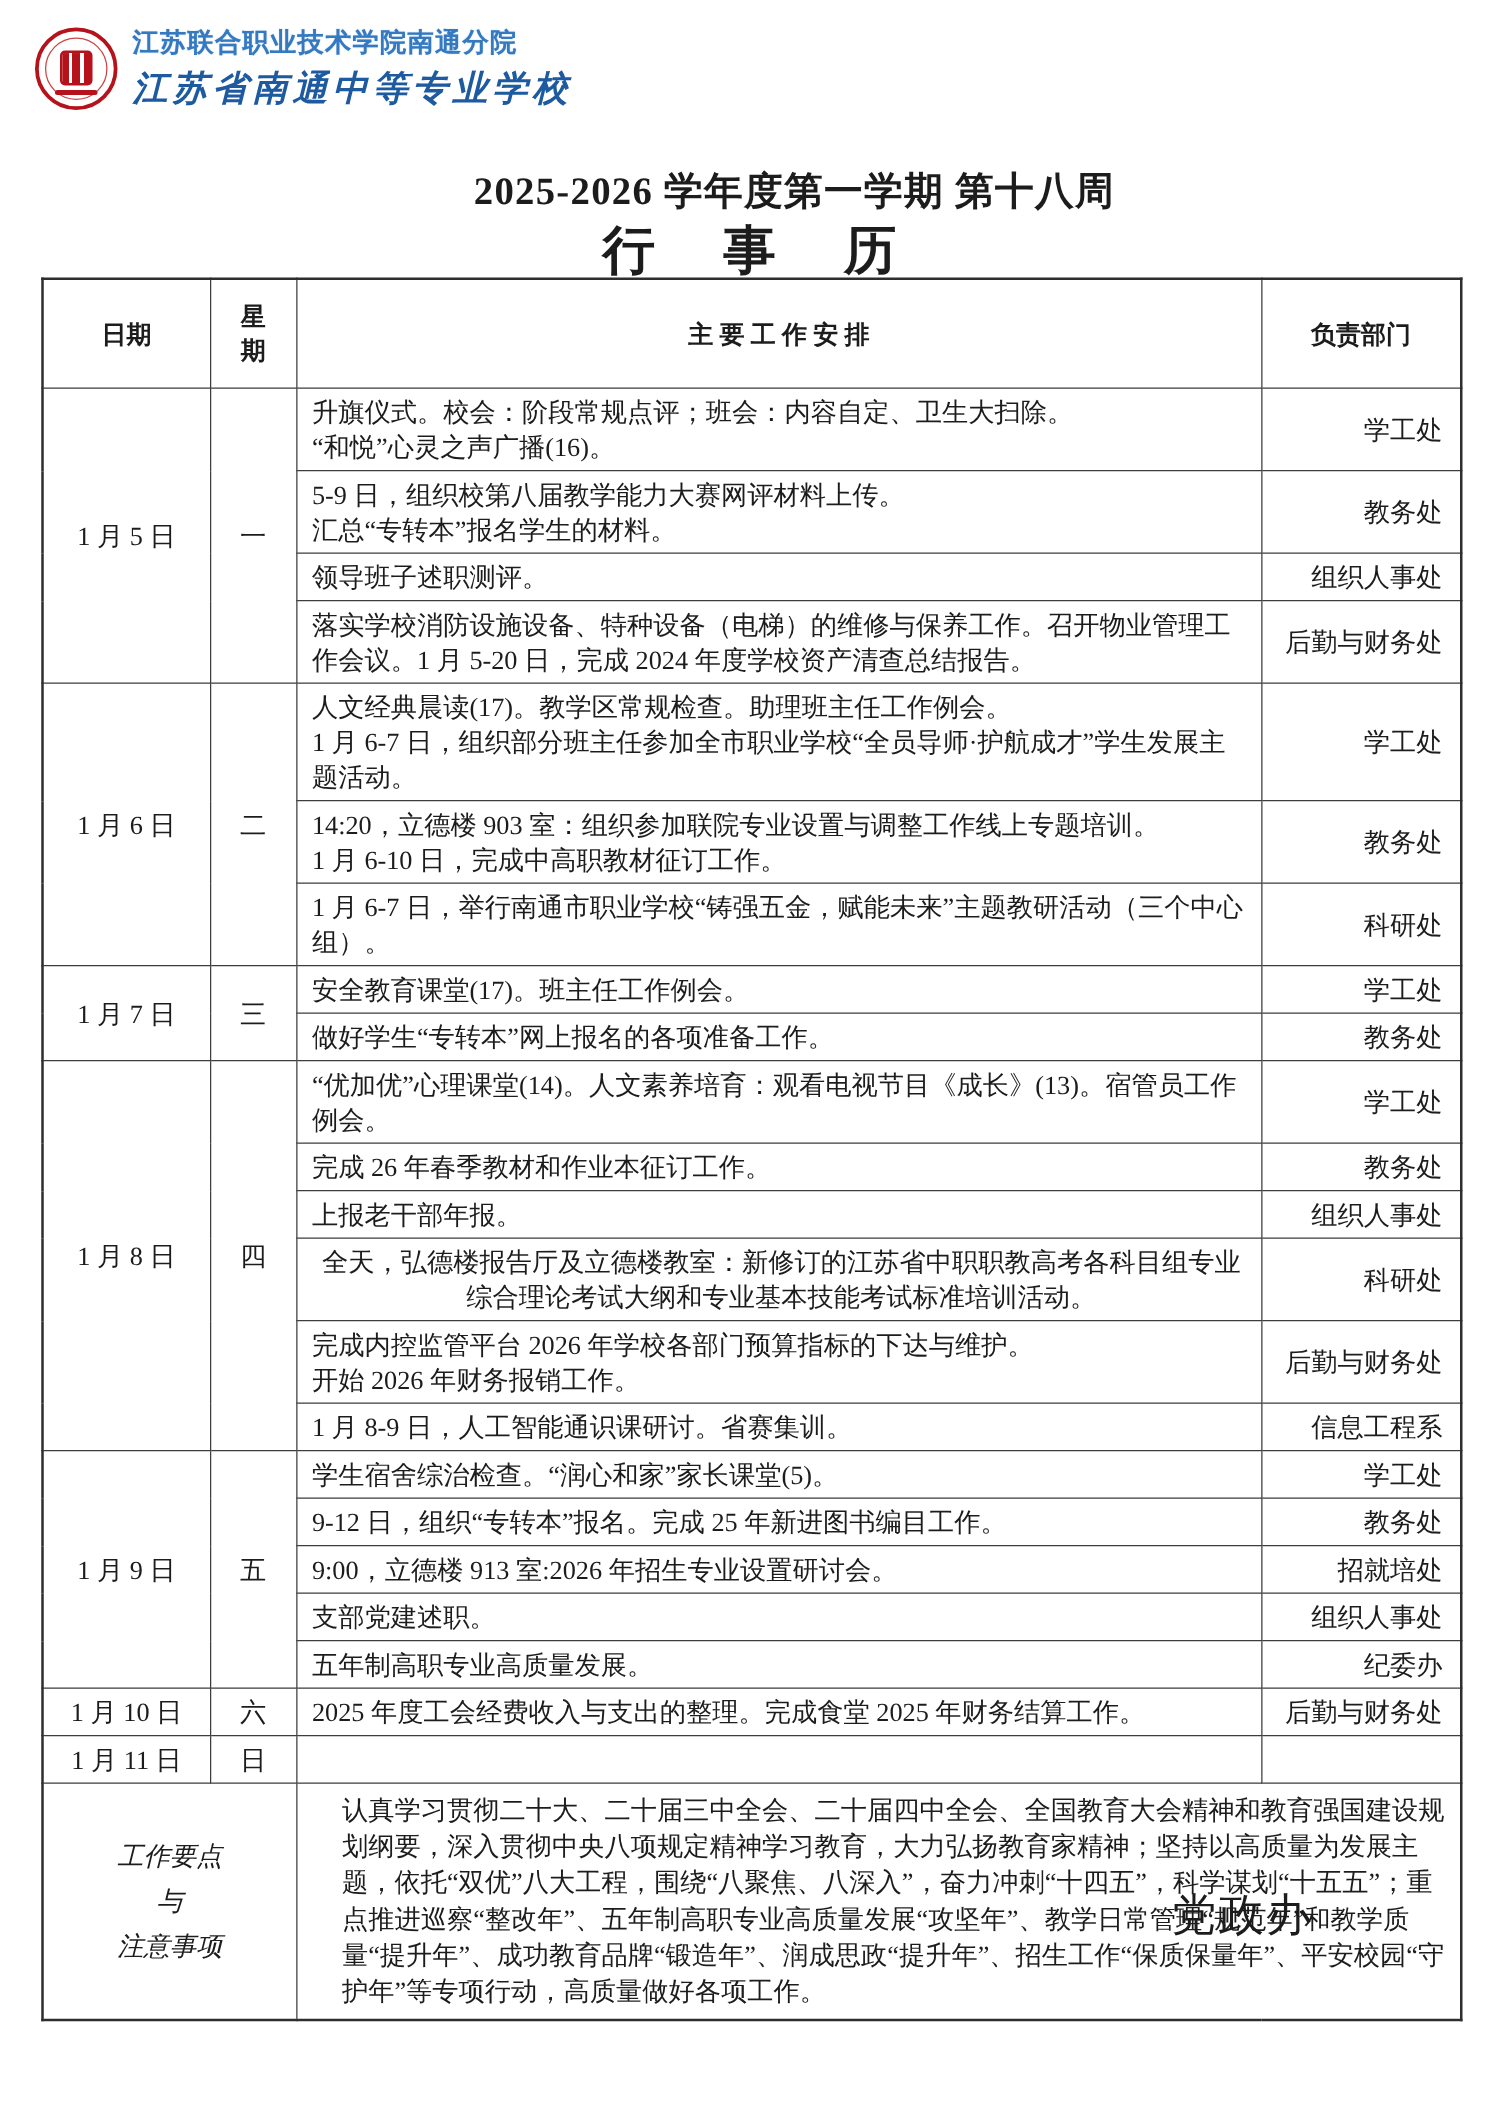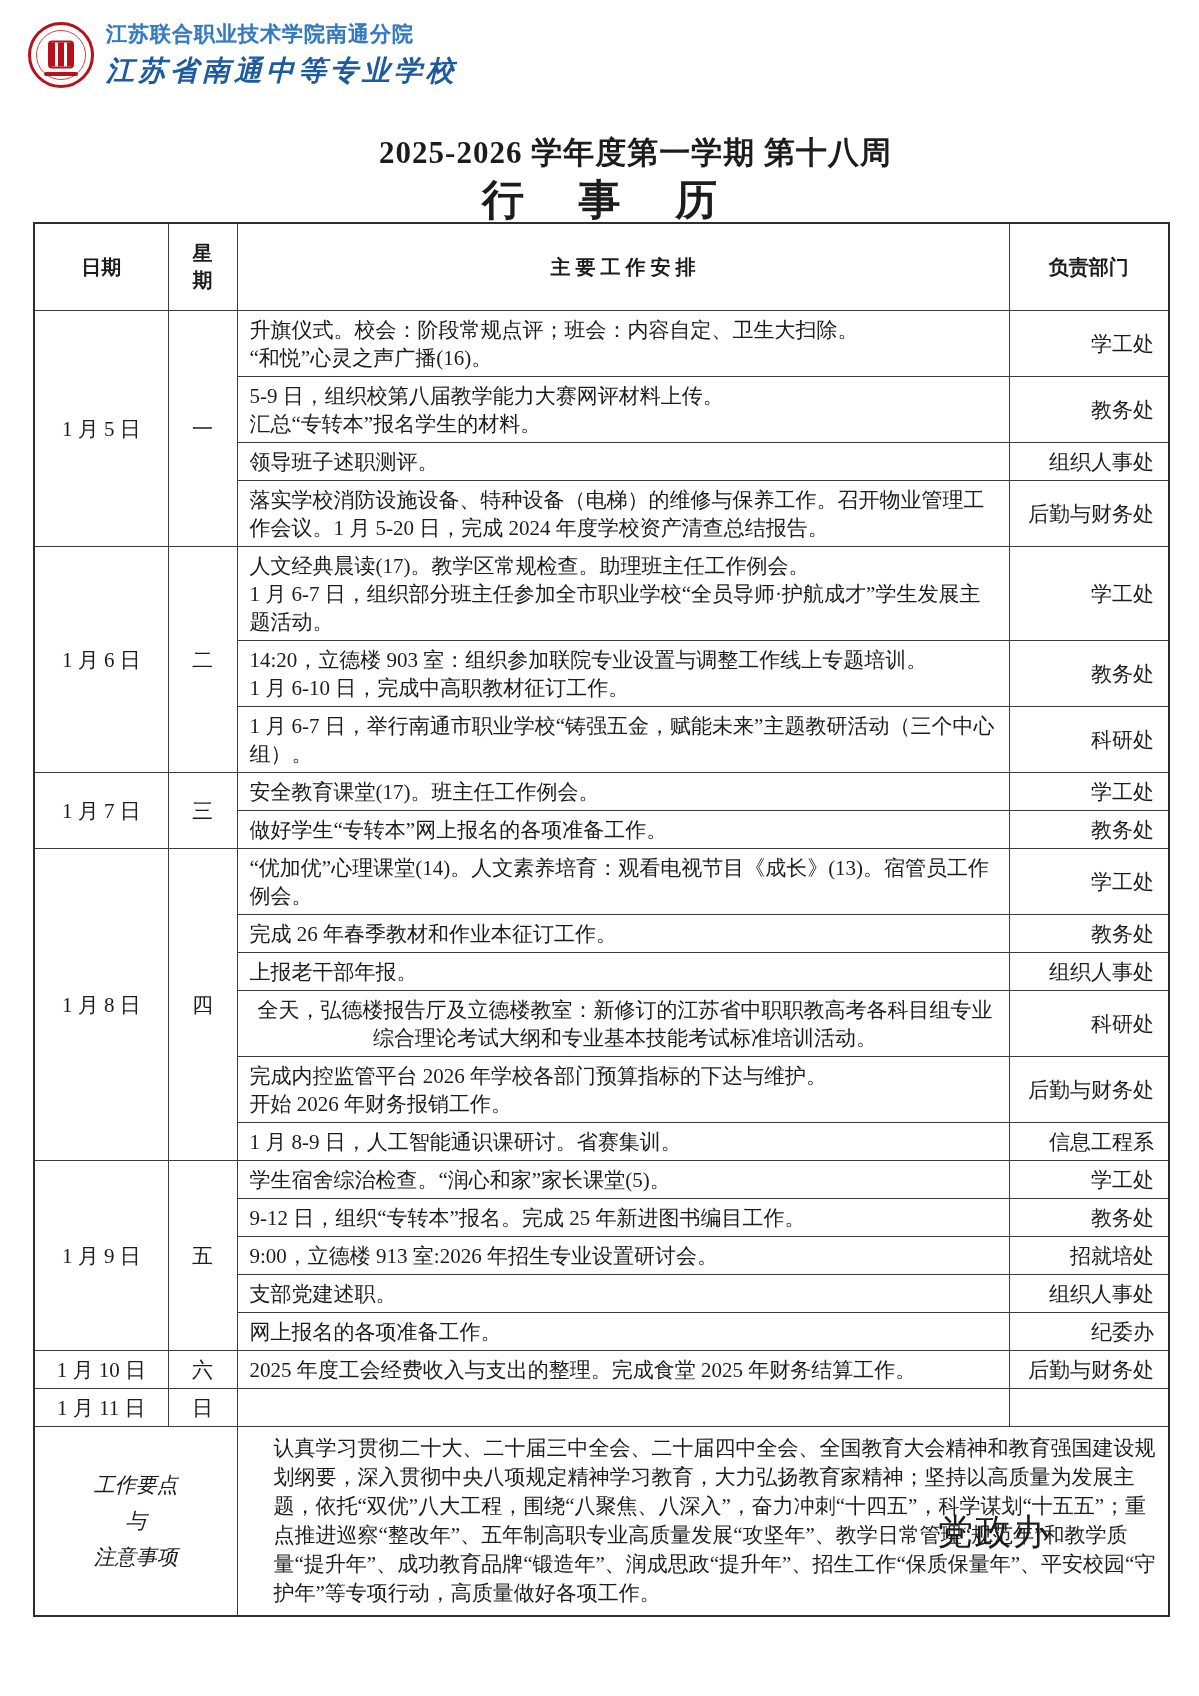--- a/index.html
+++ b/index.html
@@ -203,21 +203,21 @@
         </tr>
         <tr>
           <td class="task-cell" style="height: 33px;">9:00，立德楼 913 室:2026 年招生专业设置研讨会。</td>
           <td class="dept-cell">招就培处</td>
         </tr>
         <tr>
           <td class="task-cell" style="height: 33px;">支部党建述职。</td>
           <td class="dept-cell">组织人事处</td>
         </tr>
         <tr>
-          <td class="task-cell" style="height: 33px;">网上报名的各项准备工作。</td>
+          <td class="task-cell" style="height: 33px;">五年制高职专业高质量发展。</td>
           <td class="dept-cell">纪委办</td>
         </tr>
         <tr>
           <td class="date-cell" rowspan="1">1 月 10 日</td>
           <td class="wd-cell" rowspan="1">六</td>
           <td class="task-cell" style="height: 33px;">2025 年度工会经费收入与支出的整理。完成食堂 2025 年财务结算工作。</td>
           <td class="dept-cell">后勤与财务处</td>
         </tr>
         <tr>
           <td class="date-cell" rowspan="1">1 月 11 日</td>

